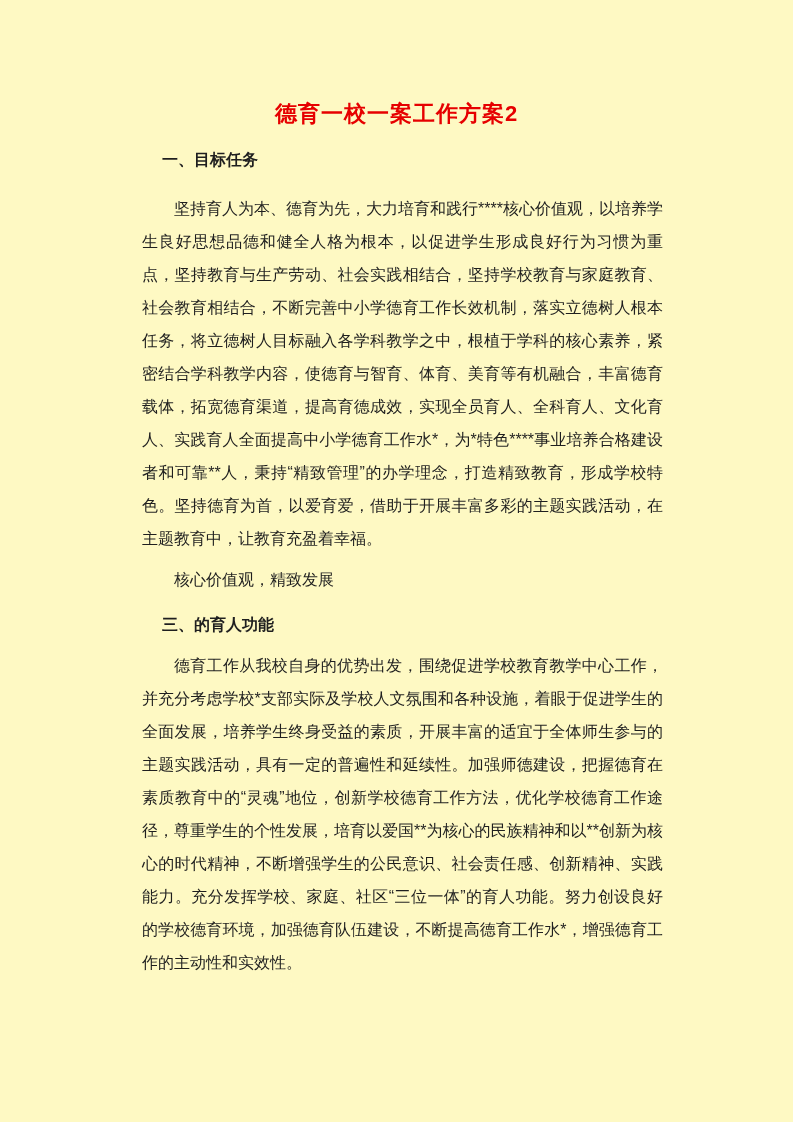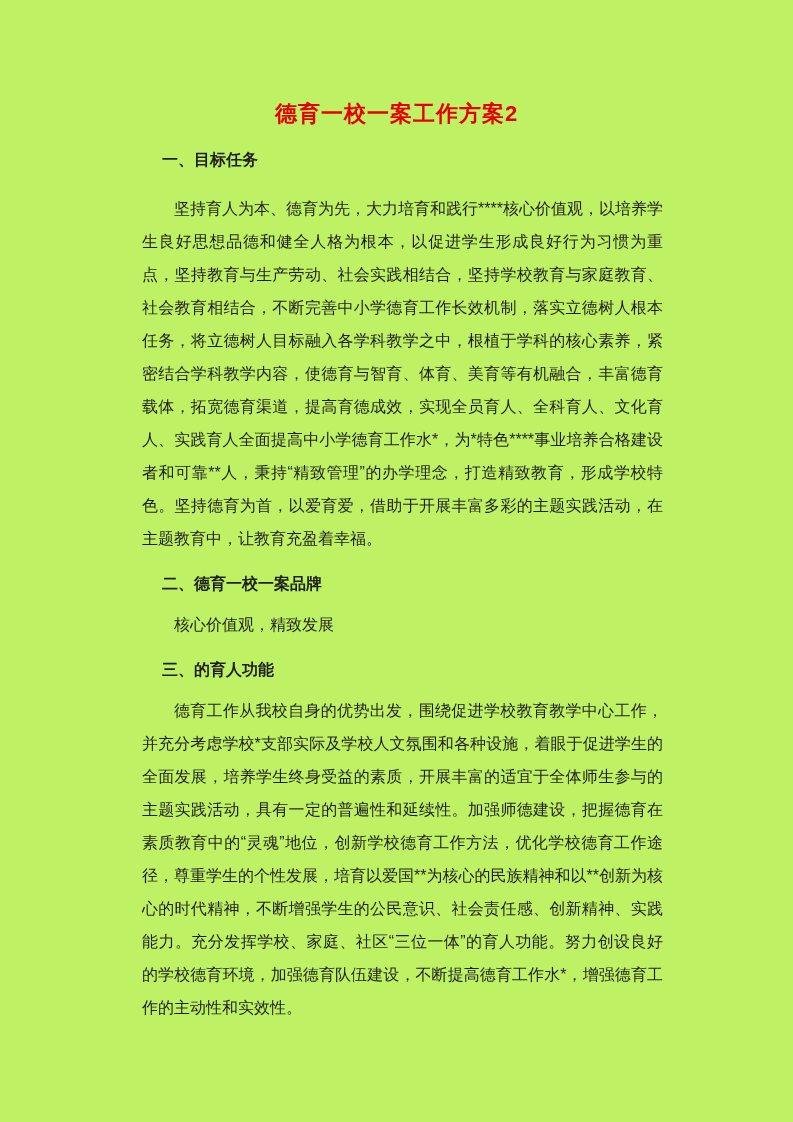--- a/index.html
+++ b/index.html
@@ -6,21 +6,21 @@
     margin: 0;
     padding: 0;
     background: #ffffff;
   }
   .page {
     position: relative;
     box-sizing: border-box;
     width: 793px;
     height: 1122px;
     margin: 0 auto;
-    background: #bef264;
+    background: #fef9c3;
     padding: 96px 130px 30px 130px;
     font-family: "Liberation Sans", "DejaVu Sans", sans-serif;
     color: #1f1f1f;
     overflow: hidden;
   }
   .doc-title {
     margin: 0;
     font-size: 22px;
     line-height: 35px;
     font-weight: bold;
@@ -53,21 +53,20 @@
 <body>
 
 <div class="page">
 
   <h1 class="doc-title" style="color: rgb(230, 0, 0);">德育一校一案工作方案2</h1>
 
   <h2 class="section-heading after-title">一、目标任务</h2>
 
   <p class="body-para first-para">坚持育人为本、德育为先，大力培育和践行****核心价值观，以培养学生良好思想品德和健全人格为根本，以促进学生形成良好行为习惯为重点，坚持教育与生产劳动、社会实践相结合，坚持学校教育与家庭教育、社会教育相结合，不断完善中小学德育工作长效机制，落实立德树人根本任务，将立德树人目标融入各学科教学之中，根植于学科的核心素养，紧密结合学科教学内容，使德育与智育、体育、美育等有机融合，丰富德育载体，拓宽德育渠道，提高育德成效，实现全员育人、全科育人、文化育人、实践育人全面提高中小学德育工作水*，为*特色****事业培养合格建设者和可靠**人，秉持“精致管理”的办学理念，打造精致教育，形成学校特色。坚持德育为首，以爱育爱，借助于开展丰富多彩的主题实践活动，在主题教育中，让教育充盈着幸福。</p>
 
-  <h2 class="section-heading">二、德育一校一案品牌</h2>
 
   <p class="body-para">核心价值观，精致发展</p>
 
   <h2 class="section-heading">三、的育人功能</h2>
 
   <p class="body-para">德育工作从我校自身的优势出发，围绕促进学校教育教学中心工作，并充分考虑学校*支部实际及学校人文氛围和各种设施，着眼于促进学生的全面发展，培养学生终身受益的素质，开展丰富的适宜于全体师生参与的主题实践活动，具有一定的普遍性和延续性。加强师德建设，把握德育在素质教育中的“灵魂”地位，创新学校德育工作方法，优化学校德育工作途径，尊重学生的个性发展，培育以爱国**为核心的民族精神和以**创新为核心的时代精神，不断增强学生的公民意识、社会责任感、创新精神、实践能力。充分发挥学校、家庭、社区“三位一体”的育人功能。努力创设良好的学校德育环境，加强德育队伍建设，不断提高德育工作水*，增强德育工作的主动性和实效性。</p>
 
 </div>
 
 </body></html>

